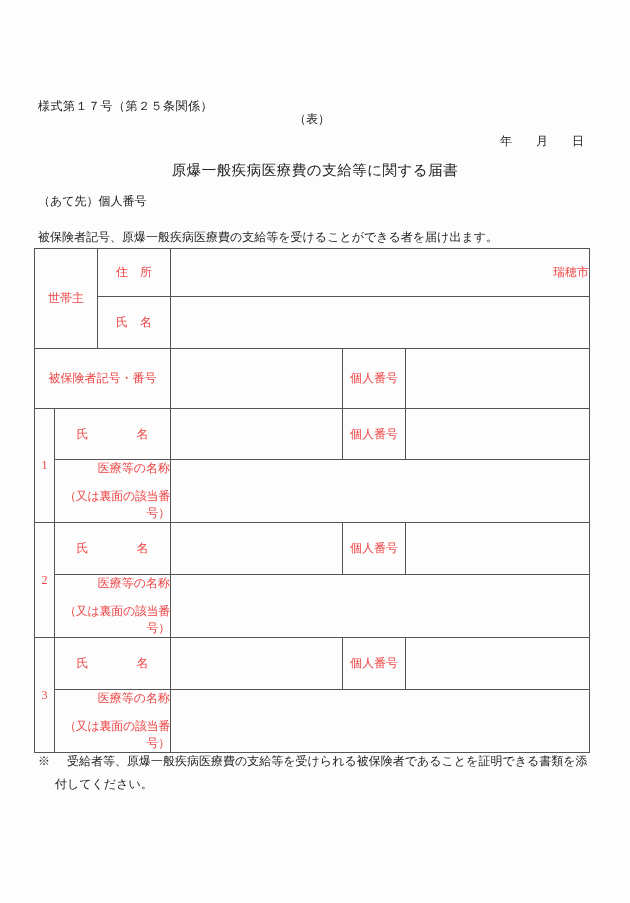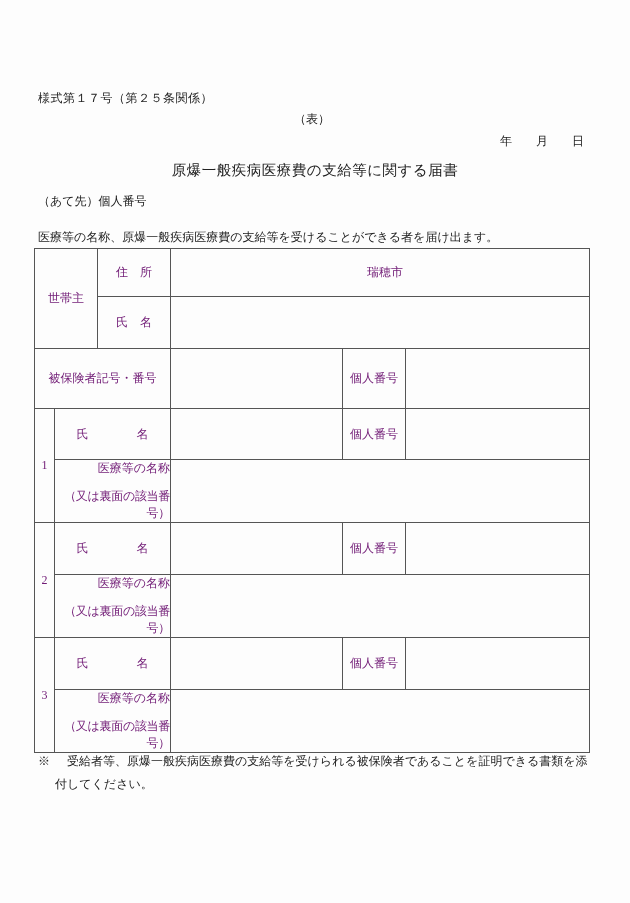--- a/index.html
+++ b/index.html
@@ -13,21 +13,21 @@
     height: 903px;
     margin: 0 auto;
     background: #fdfdfd;
     color: #222;
     font-family: "Liberation Serif", "DejaVu Serif", serif;
     overflow: hidden;
   }
   .abs { position: absolute; }
 
   .form-number {
-    left: 38px; top: 90px;
+    left: 38px; top: 98px;
     font-size: 12px;
     letter-spacing: 0.5px;
   }
   .side-label {
     left: 0; right: 6px; top: 111px;
     text-align: center;
     font-size: 12px;
   }
   .date-line {
     right: 46px; top: 133px;
@@ -52,27 +52,27 @@
   table.form-table {
     position: absolute;
     left: 34px; top: 248px;
     width: 555px;
     border-collapse: collapse;
     table-layout: fixed;
   }
   table.form-table td {
     border: 1px solid #555;
     font-size: 12px;
-    color: #701a75;
+    color: #ef4444;
     padding: 0;
     vertical-align: middle;
     overflow: hidden;
   }
   .c-center { text-align: center; }
-  .c-value  { text-align: center; padding-left: 10px !important; }
+  .c-value  { text-align: right; padding-left: 10px !important; }
   .c-medical { text-align: right; }
   .c-medical .sub {
     font-size: 12px;
     margin-top: 11px;
     letter-spacing: -0.3px;
   }
   tr.r-address  { height: 48px; }
   tr.r-hname    { height: 52px; }
   tr.r-insured  { height: 60px; }
   tr.r-mname1   { height: 51px; }
@@ -96,21 +96,21 @@
 </head>
 <body>
 
 <div class="page">
 
   <div class="abs form-number">様式第１７号（第２５条関係）</div>
   <div class="abs side-label">（表）</div>
   <div class="abs date-line">年　　月　　日</div>
   <div class="abs doc-title">原爆一般疾病医療費の支給等に関する届書</div>
   <div class="abs addressee">（あて先）個人番号</div>
-  <div class="abs intro">医療等の名称、原爆一般疾病医療費の支給等を受けることができる者を届け出ます。</div>
+  <div class="abs intro">被保険者記号、原爆一般疾病医療費の支給等を受けることができる者を届け出ます。</div>
 
   <table class="form-table">
     <colgroup>
       <col style="width:20px">
       <col style="width:43px">
       <col style="width:73px">
       <col style="width:172px">
       <col style="width:63px">
       <col style="width:184px">
     </colgroup>

